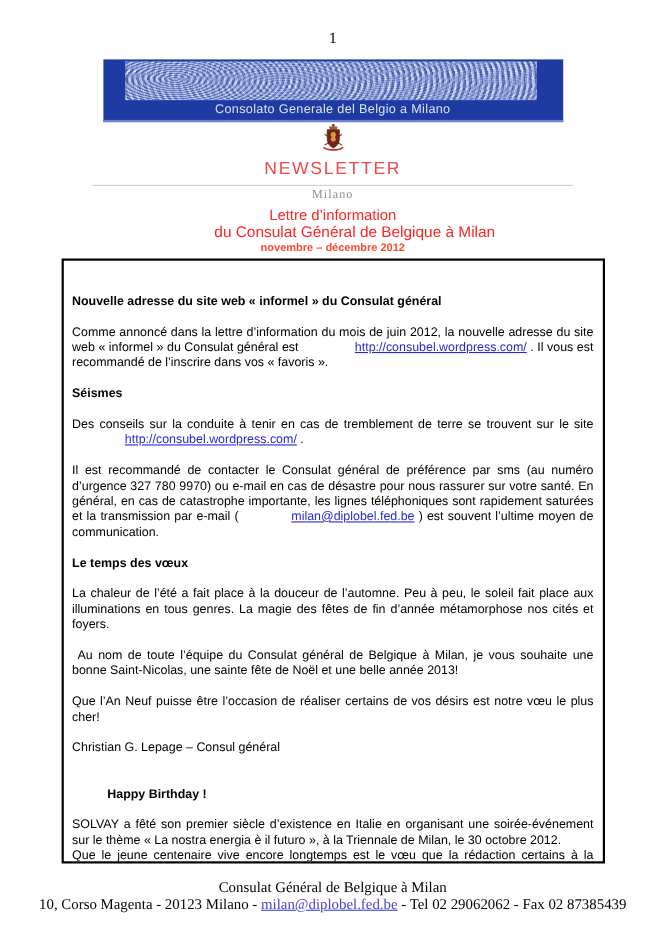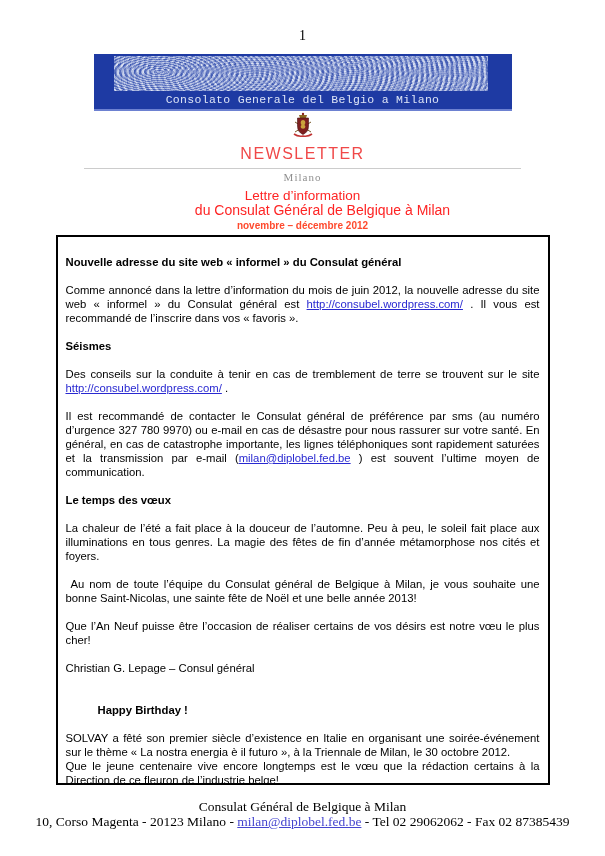--- a/index.html
+++ b/index.html
@@ -38,21 +38,21 @@
     background-image:
       repeating-radial-gradient(ellipse 60px 22px at 12% 45%, rgba(255,255,255,0.30) 0 2px, rgba(30,58,163,0.30) 3px 5px),
       repeating-radial-gradient(ellipse 85px 30px at 38% 65%, rgba(255,255,255,0.22) 0 2px, rgba(30,58,163,0.25) 3px 6px),
       repeating-radial-gradient(ellipse 70px 26px at 64% 30%, rgba(255,255,255,0.25) 0 2px, rgba(30,58,163,0.25) 3px 5px),
       repeating-radial-gradient(ellipse 95px 32px at 90% 70%, rgba(255,255,255,0.20) 0 2px, rgba(30,58,163,0.22) 3px 6px);
   }
   .banner-caption {
     position: absolute;
     left: 0; right: 0; bottom: 3px;
     text-align: center;
-    font-family: Liberation Mono, monospace;
+    font-family: Liberation Sans, sans-serif;
     font-size: 11.5px;
     letter-spacing: 0.3px;
     color: #dde4f6;
   }
   
   .crest-row { text-align: center; margin-top: 1px; height: 28px; }
   .crest-row svg { width: 22px; height: 27px; vertical-align: top; }
   .newsletter-title {
     margin-top: 2px;
     text-align: center;
@@ -90,25 +90,25 @@
     box-sizing: border-box;
     padding: 14px 8px 0;
     overflow: hidden;
   }
   .content-box p {
     margin: 14px 0 0;
     font-size: 11.3px;
     line-height: 14px;
     text-align: justify;
   }
-  .content-box p:first-child { margin-top: 4px; }
+  .content-box p:first-child { margin-top: 16px; }
   .content-box p.h { font-weight: bold; }
   .content-box p.tight { margin-top: 0; }
   .content-box p.gap2 { margin-top: 28px; padding-left: 32px; }
-  .content-box a.lnk { color: #2929d1; text-decoration: underline; }
+  .content-box a.lnk { color: #2929d1; text-decoration: underline; margin-left: 48px; }
   
   .footer { margin-top: 14px; text-align: center; font-family: "Liberation Serif", serif; }
   .footer-line1 { font-size: 13.5px; line-height: 15px; }
   .footer-line2 { font-size: 13.5px; line-height: 15px; margin-top: 0; }
   .footer a { color: #4545cf; text-decoration: underline; }
 </style>
 </head>
 <body>
 
 <div class="page">

